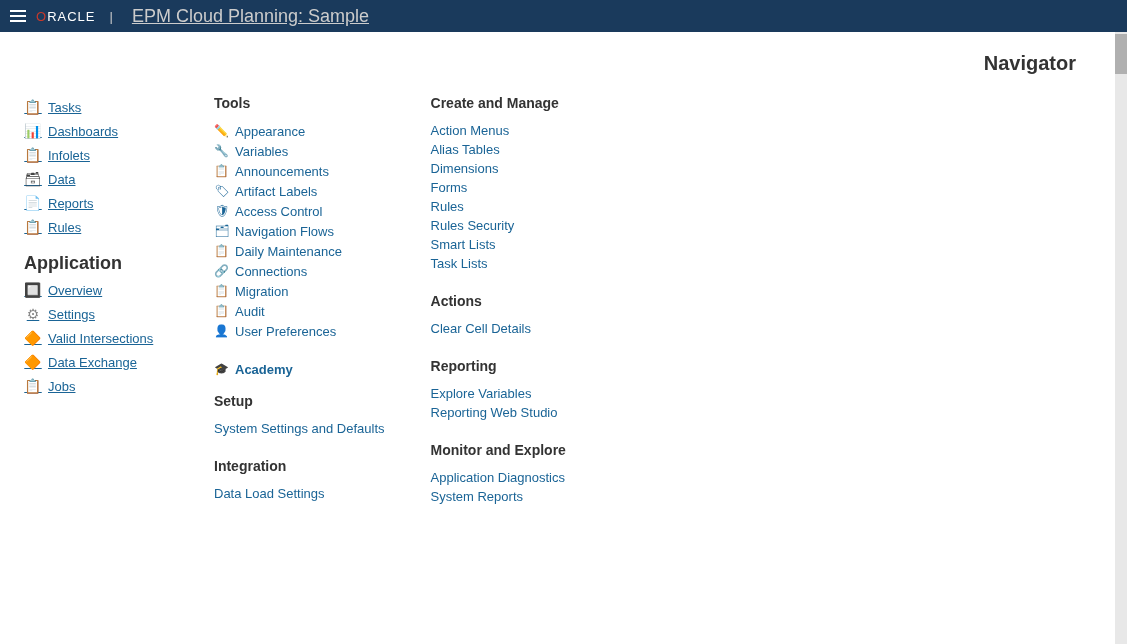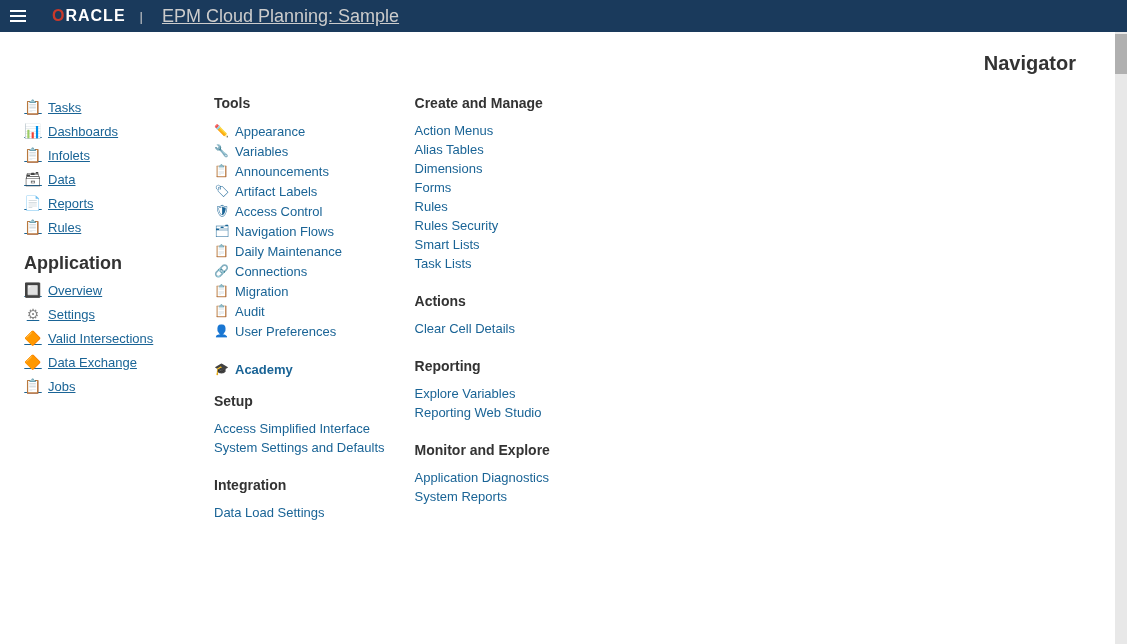--- a/index.html
+++ b/index.html
@@ -10,21 +10,21 @@
       background: #1a3a5c;
       color: #fff;
       height: 32px;
       display: flex;
       align-items: center;
       padding: 0 10px;
       gap: 10px;
     }
     .topbar-menu-icon { font-size: 16px; cursor: pointer; display: flex; flex-direction: column; gap: 3px; }
     .topbar-menu-icon span { display: block; width: 16px; height: 2px; background: #fff; }
-    .topbar-logo { font-weight: bold; font-size: 16px; letter-spacing: 1px; color: #fff; margin-left: 16px; }
+    .topbar-logo { font-weight: normal; font-size: 13px; letter-spacing: 1px; color: #fff; }
     .topbar-logo span { color: #c8392b; }
     .topbar-title { font-size: 18px; color: #ccc; margin-left: 5px; text-decoration: underline; }
 
     
     .main {
       padding: 20px 24px;
       max-width: 1100px;
     }
 
     .page-title {
@@ -72,21 +72,21 @@
       font-weight: bold;
       font-size: 18px;
       color: #333;
       margin-top: 14px;
       margin-bottom: 4px;
     }
 
     
     .columns-area {
       display: flex;
-      gap: 0;
+      gap: 16px;
       flex: 1;
     }
 
     .column {
       min-width: 200px;
       padding-right: 30px;
     }
 
     .col-heading {
       font-weight: bold;
@@ -284,23 +284,20 @@
         </div>
 
         <div class="academy-link">
           <span class="col-link-icon">🎓</span>
           <span>Academy</span>
         </div>
 
         <div class="col-section">
           <div class="col-heading">Setup</div>
           <div class="col-link">
-            <span>Access Simplified Interface</span>
-          </div>
-          <div class="col-link">
             <span>System Settings and Defaults</span>
           </div>
         </div>
 
         <div class="col-section">
           <div class="col-heading">Integration</div>
           <div class="col-link">
             <span>Data Load Settings</span>
           </div>
         </div>

